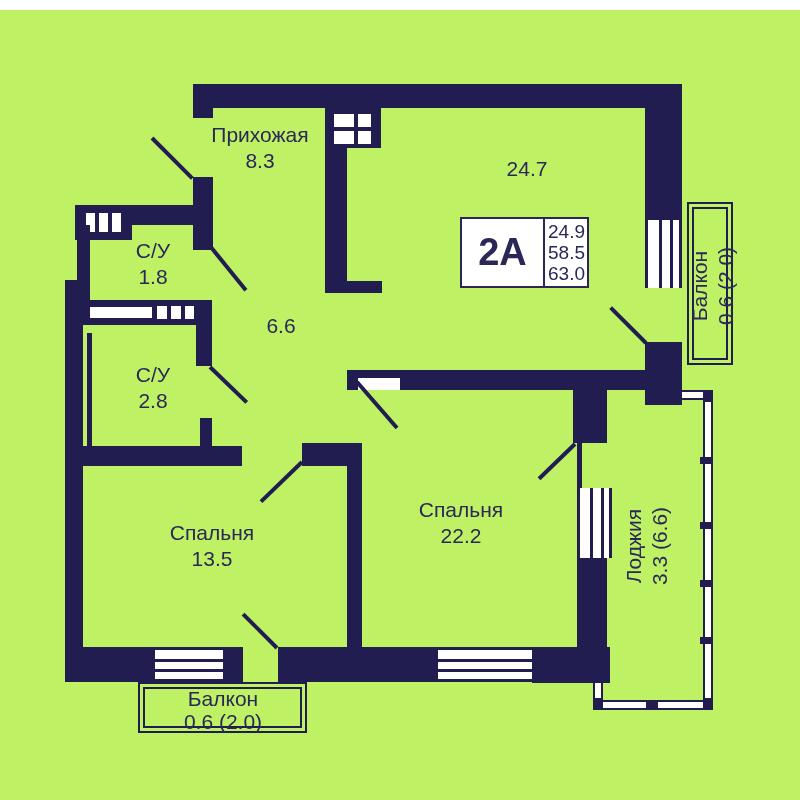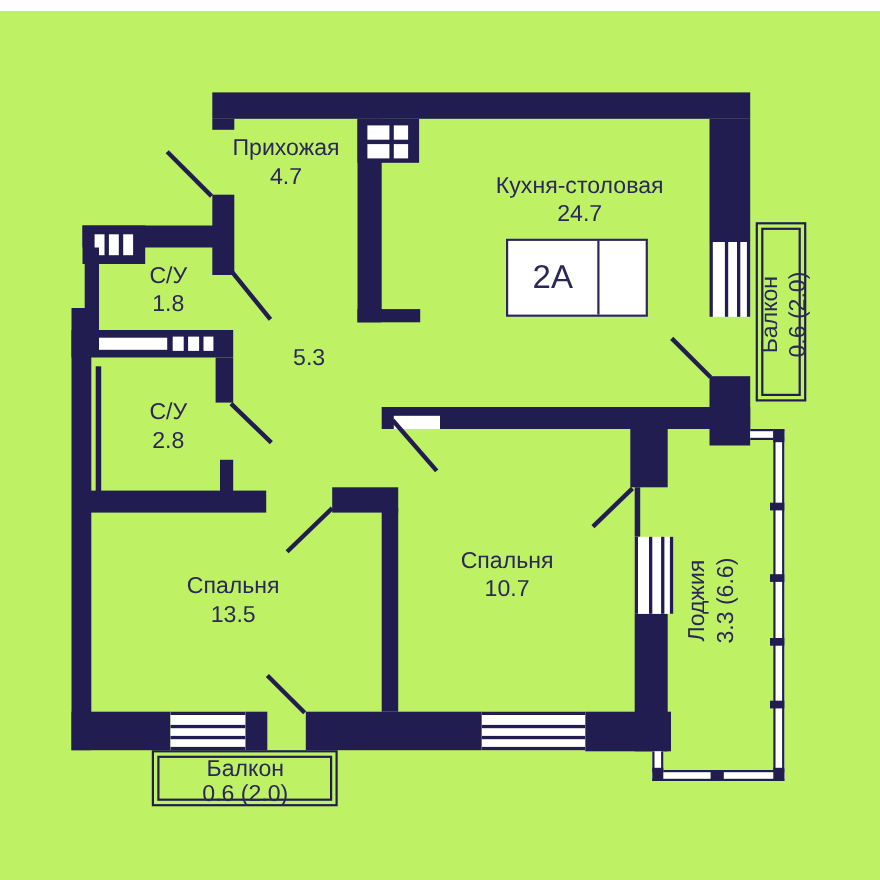--- a/index.html
+++ b/index.html
@@ -16,21 +16,21 @@
   .dblv{position:absolute;width:10px;background:#fff;border-left:2px solid var(--wall);border-right:2px solid var(--wall);box-sizing:border-box;}
   .dblrect{position:absolute;border:2px solid var(--wall);box-sizing:border-box;}
   .dblrect:after{content:"";position:absolute;left:3px;top:3px;right:3px;bottom:3px;border:2px solid var(--wall);}
   .tick{position:absolute;background:var(--wall);}
   .label{position:absolute;color:var(--ink);text-align:center;font-size:21px;line-height:26px;font-weight:400;white-space:nowrap;}
   .label .nm,.label .ar{display:block;}
   .rot{transform:rotate(-90deg);}
   .infobox{position:absolute;left:460px;top:207px;width:129px;height:71px;border:2px solid var(--ink);
            box-sizing:border-box;display:flex;background:#fff;}
   .infobox .cellA{width:81px;display:flex;align-items:center;justify-content:center;
-                  font-size:30px;color:var(--ink);border-right:2px solid var(--ink);}
+                  font-size:38px;color:var(--ink);border-right:2px solid var(--ink);font-weight:bold;}
   .infobox .cellB{flex:1;display:flex;flex-direction:column;justify-content:center;
                   font-size:19px;line-height:21px;color:var(--ink);padding-left:3px;}
 </style>
 </head>
 <body>
 
 <div class="canvas">
 
   <div class="wall" style="left:193px;top:74px;width:489px;height:24px;"></div>
   <div class="wall" style="left:193px;top:98px;width:20px;height:10px;"></div>
@@ -108,55 +108,59 @@
   <div class="tick" style="left:700px;top:447px;width:13px;height:7px;"></div>
   <div class="tick" style="left:700px;top:512px;width:13px;height:7px;"></div>
   <div class="tick" style="left:700px;top:570px;width:13px;height:7px;"></div>
   <div class="tick" style="left:700px;top:627px;width:13px;height:7px;"></div>
   <div class="tick" style="left:703px;top:688px;width:10px;height:12px;"></div>
   <div class="tick" style="left:593px;top:688px;width:10px;height:12px;"></div>
   <div class="tick" style="left:646px;top:690px;width:12px;height:10px;"></div>
 
   <div class="label" style="left:190px;top:112px;width:140px;">
     <span class="nm">Прихожая</span>
-    <span class="ar">4.7</span>
+    <span class="ar">8.3</span>
   </div>
   <div class="label" style="left:427px;top:146px;width:200px;">
-    <span class="nm">Кухня-столовая</span>
     <span class="ar">24.7</span>
   </div>
   <div class="label" style="left:113px;top:228px;width:80px;">
     <span class="nm">С/У</span>
     <span class="ar">1.8</span>
   </div>
   <div class="label" style="left:211px;top:303px;width:140px;">
-    <span class="ar">5.3</span>
+    <span class="ar">6.6</span>
   </div>
   <div class="label" style="left:113px;top:352px;width:80px;">
     <span class="nm">С/У</span>
     <span class="ar">2.8</span>
   </div>
   <div class="label" style="left:142px;top:510px;width:140px;">
     <span class="nm">Спальня</span>
     <span class="ar">13.5</span>
   </div>
   <div class="label" style="left:391px;top:487px;width:140px;">
     <span class="nm">Спальня</span>
-    <span class="ar">10.7</span>
+    <span class="ar">22.2</span>
   </div>
   <div class="label rot" style="left:653px;top:250px;width:120px;height:52px;">
     <span class="nm">Балкон</span>
     <span class="ar">0.6 (2.0)</span>
   </div>
   <div class="label rot" style="left:572px;top:510px;width:150px;height:52px;">
     <span class="nm">Лоджия</span>
     <span class="ar">3.3 (6.6)</span>
   </div>
   <div class="label" style="left:153px;top:677px;width:140px;font-size:21px;line-height:23px;">
     <span class="nm">Балкон</span>
     <span class="ar">0.6 (2.0)</span>
   </div>
 
   <div class="infobox">
     <div class="cellA">2А</div>
+    <div class="cellB">
+      <span>24.9</span>
+      <span>58.5</span>
+      <span>63.0</span>
+    </div>
   </div>
 
 </div>
 
 </body></html>

